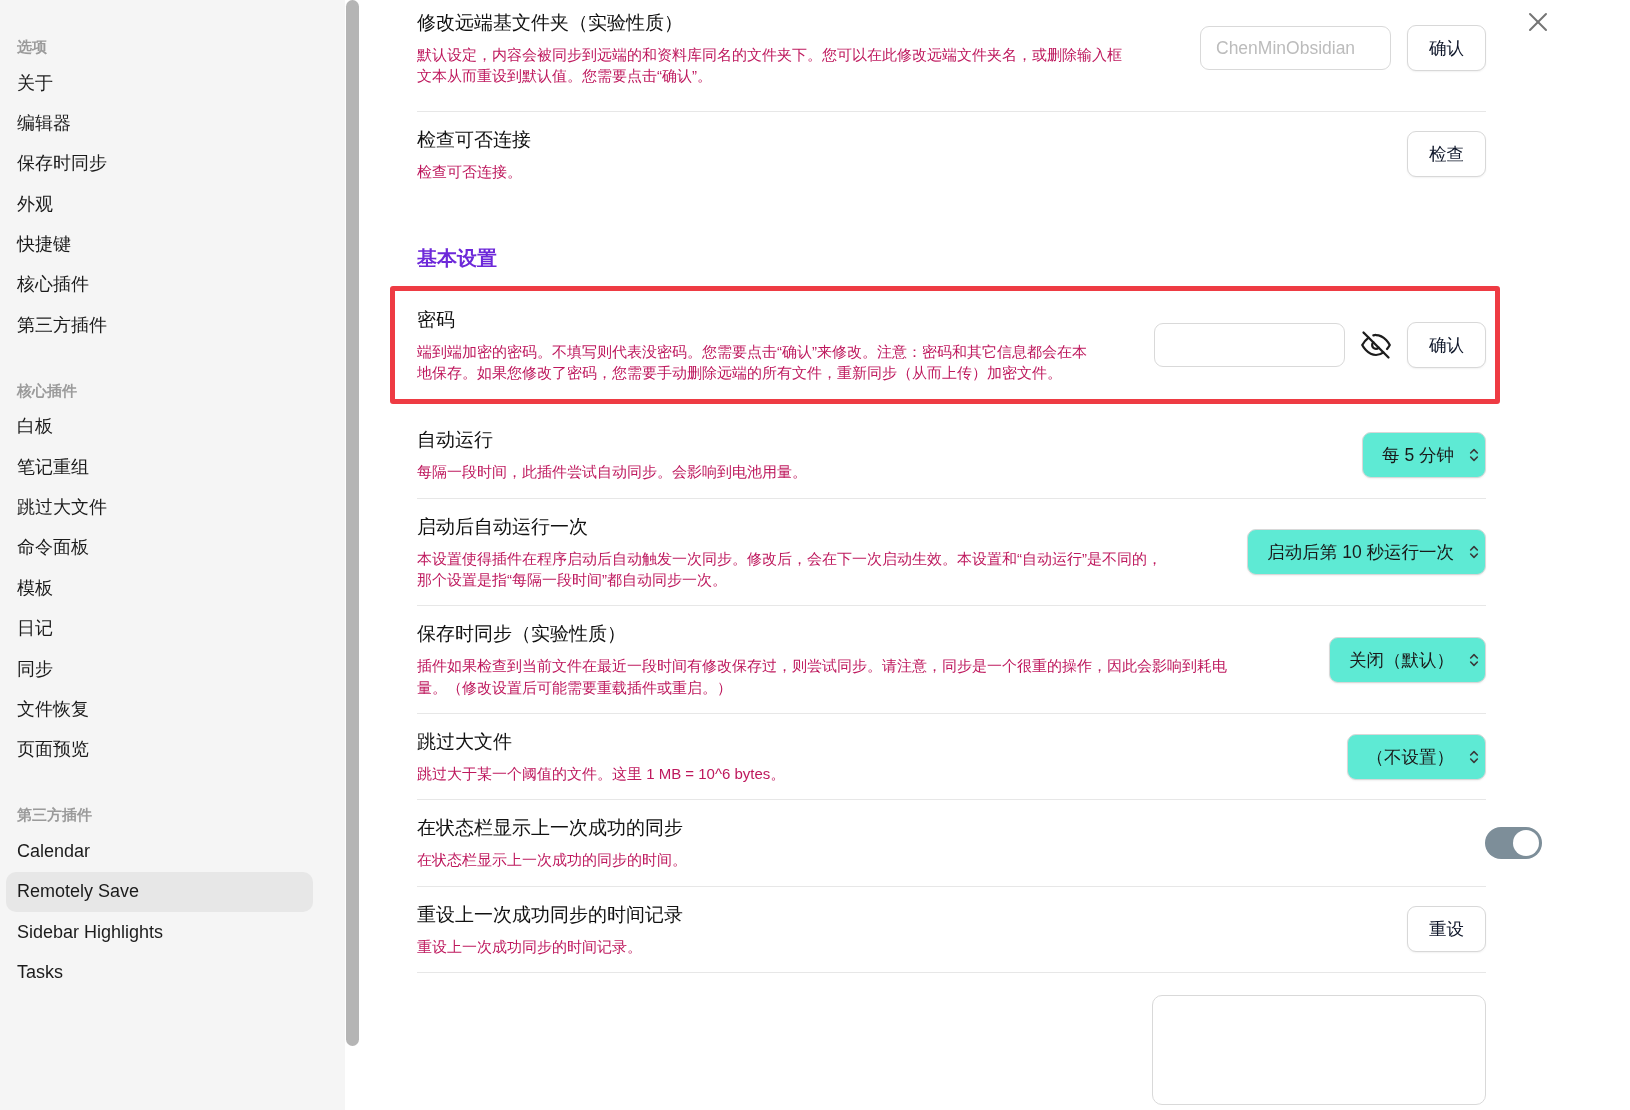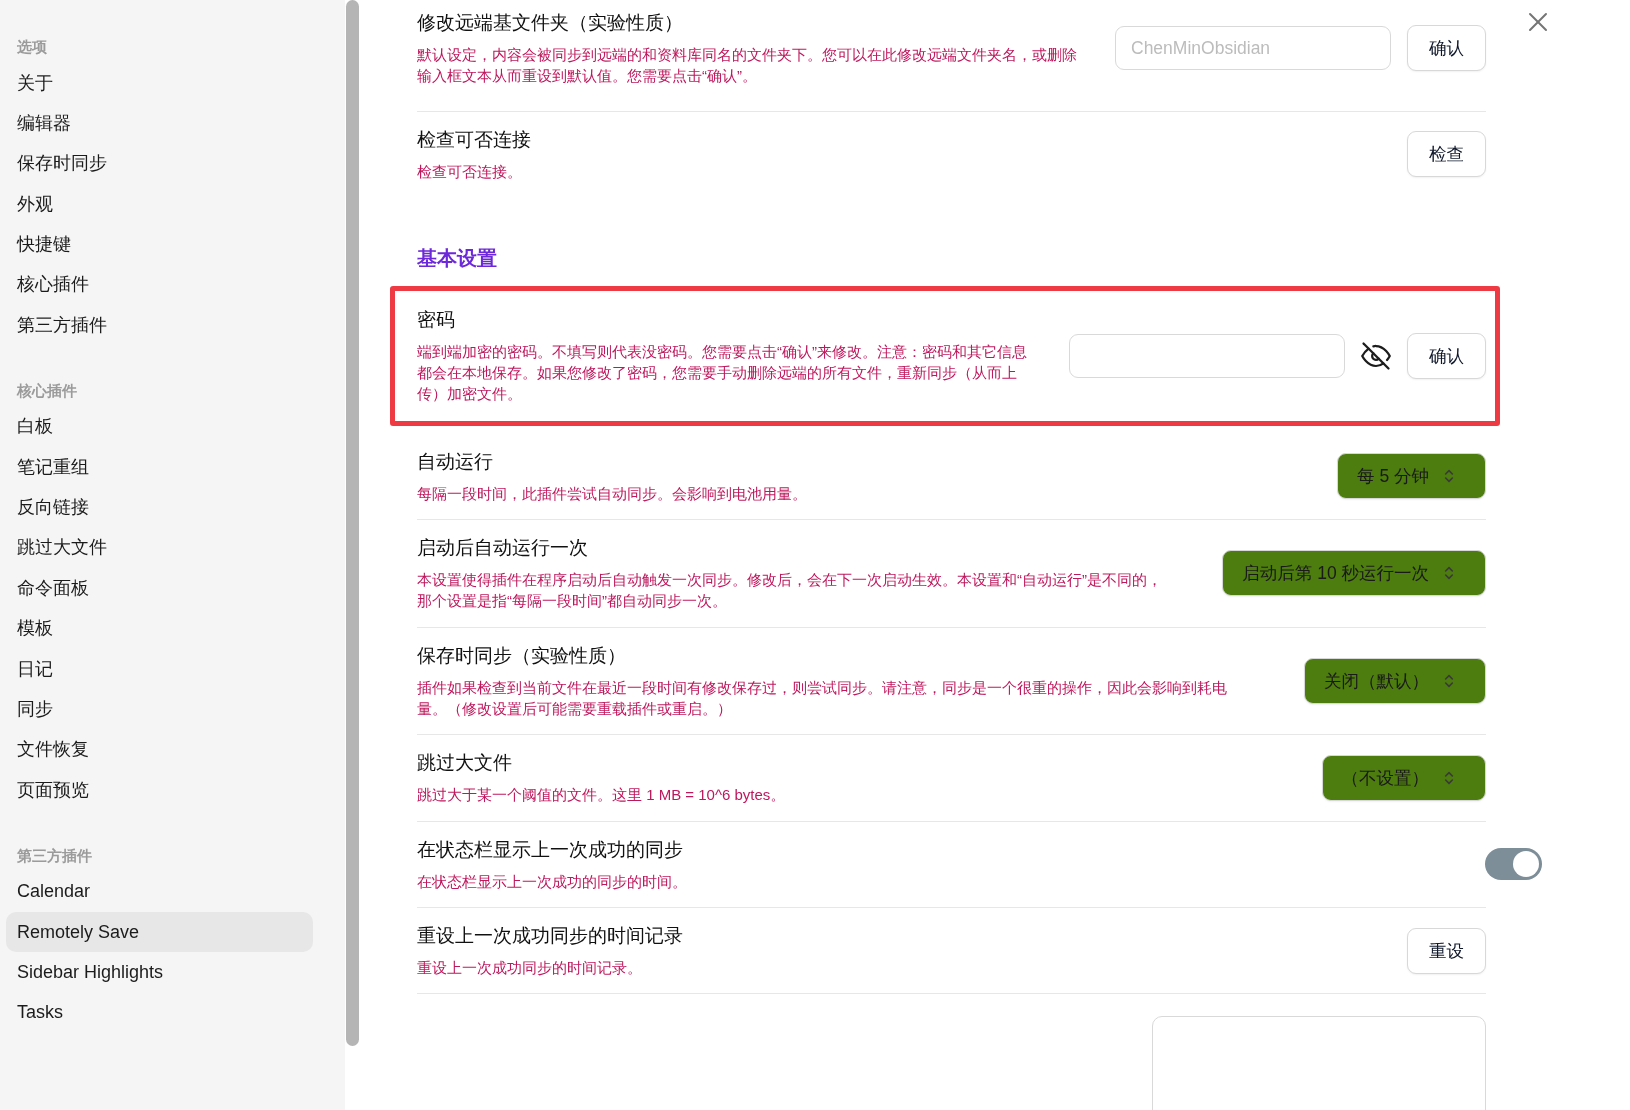--- a/index.html
+++ b/index.html
@@ -65,30 +65,30 @@
 
   .controls { display: flex; align-items: center; gap: 16px; flex-shrink: 0; }
 
   .btn {
     background: #ffffff; border: 1px solid #d8d8d8; border-radius: 9px;
     padding: 10px 21px; font-size: 17.5px; color: #0f172a;
     box-shadow: 0 1px 2px rgba(0,0,0,0.06); cursor: pointer;
     font-family: inherit;
   }
   .text-input {
-    width: 276px; height: 44px; border: 1px solid #d9d9d9; border-radius: 9px;
+    width: 191px; height: 44px; border: 1px solid #d9d9d9; border-radius: 9px;
     padding: 0 15px; font-size: 17.5px; color: #1a1a1a; background: #fff;
     font-family: inherit; outline: none;
   }
   .text-input::placeholder { color: #bcbcbc; }
 
   .dropdown {
     display: flex; align-items: center; gap: 12px;
-    background: #4d7c0f; border: 1px solid #d8d8d8; border-radius: 9px;
-    padding: 10px 28px 10px 19px; font-size: 17.5px; color: #1a1a1a;
+    background: #5eead4; border: 1px solid #d8d8d8; border-radius: 9px;
+    padding: 10px 3px 10px 19px; font-size: 17.5px; color: #1a1a1a;
     box-shadow: 0 1px 2px rgba(0,0,0,0.06); cursor: pointer; white-space: nowrap;
   }
   .chevrons { width: 16px; height: 16px; color: #3a3a3a; }
 
   .icon-btn { background: none; border: none; padding: 0; cursor: pointer; color: #1c1c1c; }
   .eye-icon { width: 30px; height: 30px; display: block; }
 
   
   .setting-row.highlighted {
     border-top: none;
@@ -128,21 +128,20 @@
       <div class="sb-item">外观</div>
       <div class="sb-item">快捷键</div>
       <div class="sb-item">核心插件</div>
       <div class="sb-item">第三方插件</div>
     </div>
 
     <div class="sb-group">
       <div class="sb-group-header">核心插件</div>
       <div class="sb-item">白板</div>
       <div class="sb-item">笔记重组</div>
-      <div class="sb-item">反向链接</div>
       <div class="sb-item">跳过大文件</div>
       <div class="sb-item">命令面板</div>
       <div class="sb-item">模板</div>
       <div class="sb-item">日记</div>
       <div class="sb-item">同步</div>
       <div class="sb-item">文件恢复</div>
       <div class="sb-item">页面预览</div>
     </div>
 
     <div class="sb-group">

